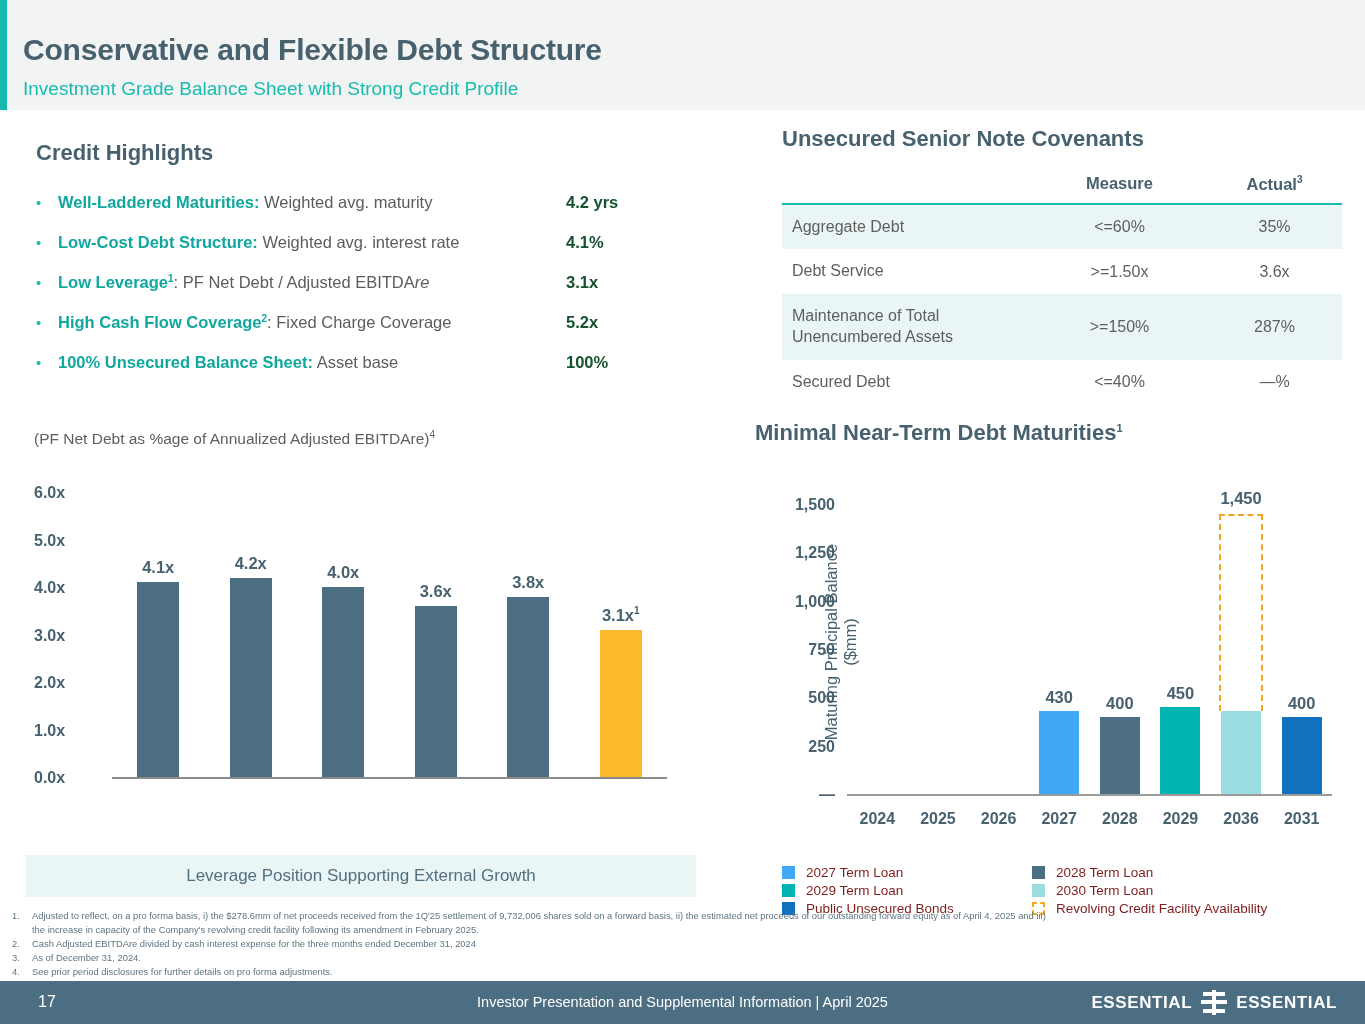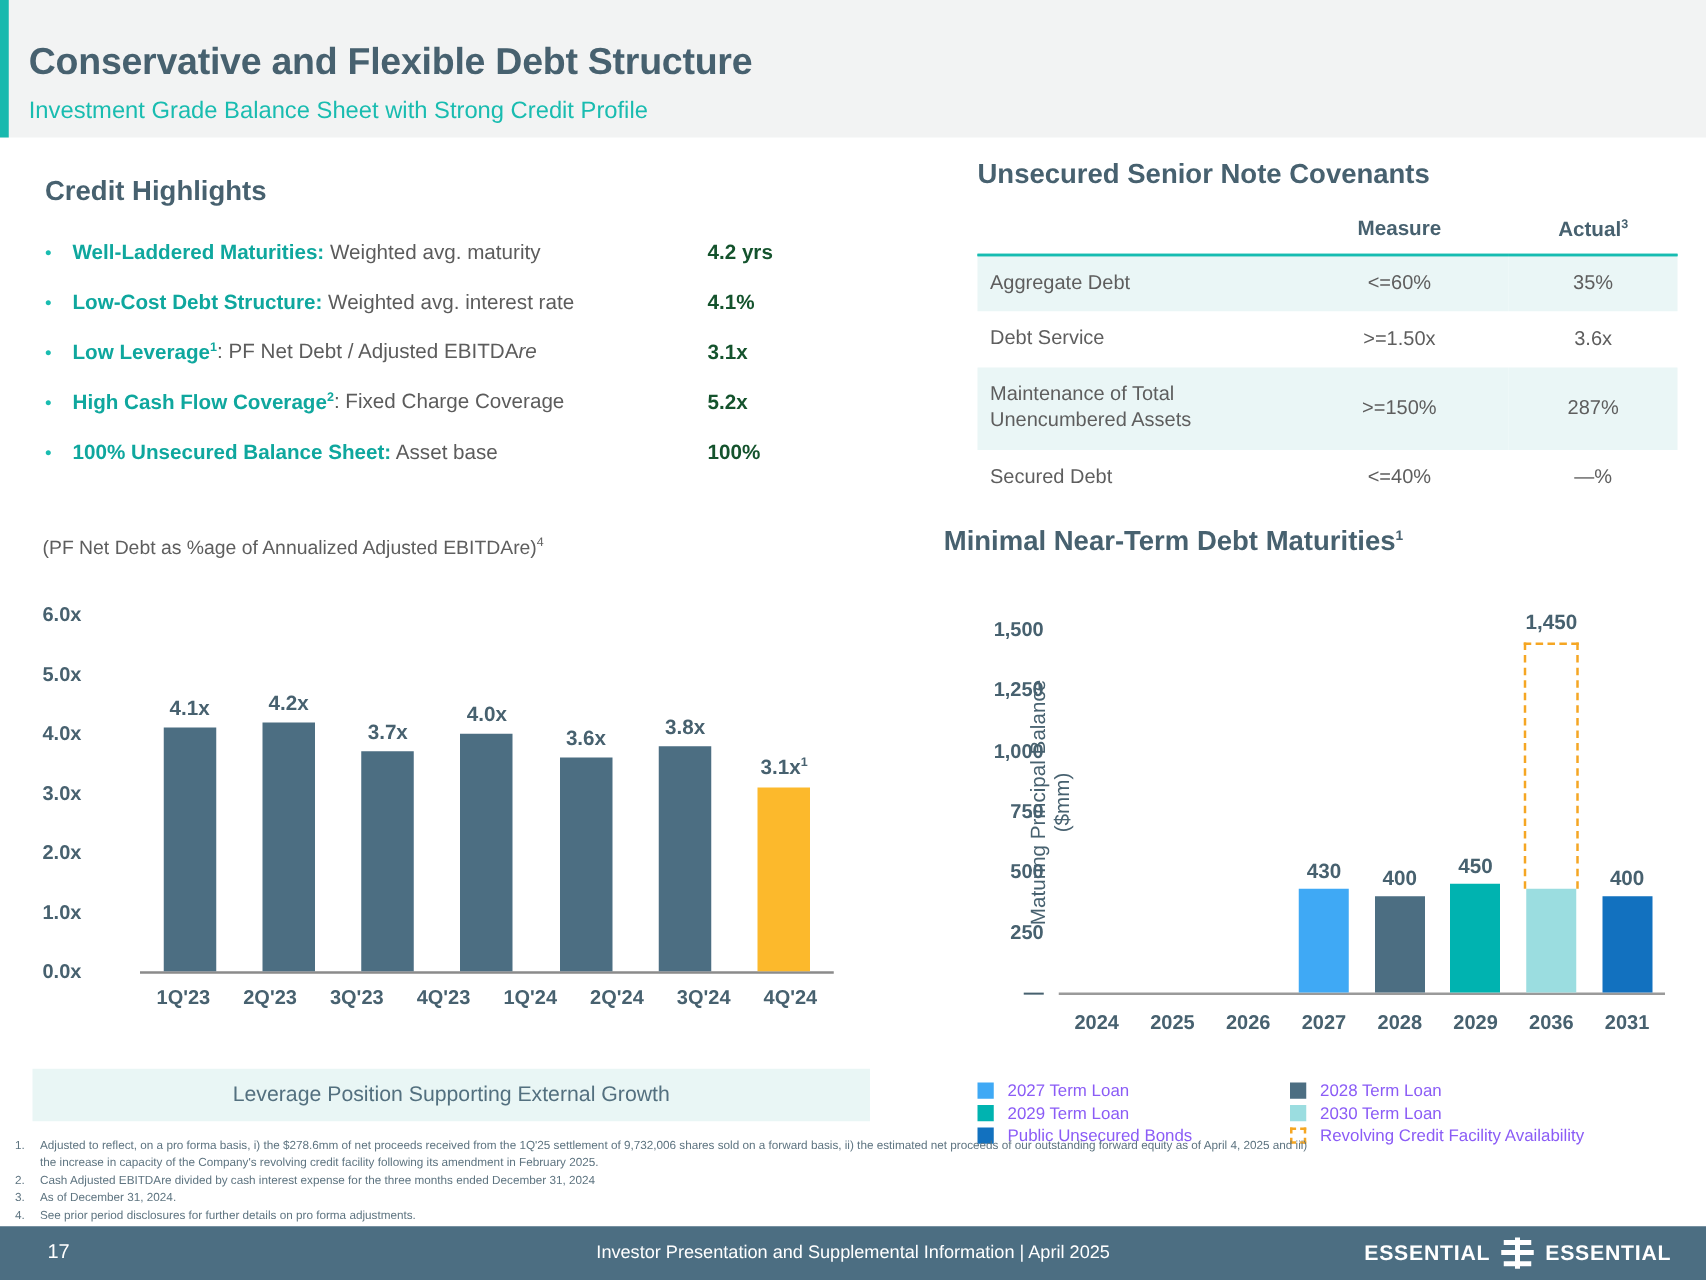--- a/index.html
+++ b/index.html
@@ -131,21 +131,21 @@
   .mt-ghostlab{
     position:absolute;font-size:16.5px;font-weight:bold;color:#47616f;white-space:nowrap;
   }
   .mt-xlabels{position:absolute;left:92px;bottom:20px;width:485px;display:flex;}
   .mt-xlab{flex:1 1 0;text-align:center;font-size:16px;font-weight:bold;color:#47616f;}
   
   .mt-legend{
     position:absolute;left:782px;top:864px;width:500px;
     display:grid;grid-template-columns:250px 250px;row-gap:2px;
   }
-  .lg-item{display:flex;align-items:center;font-size:13.5px;color:#8b5cf6;height:16px;}
+  .lg-item{display:flex;align-items:center;font-size:13.5px;color:#7f1d1d;height:16px;}
   .lg-sw{width:13px;height:13px;margin-right:11px;flex:0 0 13px;}
   .lg-sw.dash{background:transparent;border:2px dashed #f5a623;box-sizing:border-box;}
   
   #footnotes{
     position:absolute;left:8px;top:909px;width:1300px;
     font-size:9.4px;color:#5e7480;line-height:1.48;
   }
   .fn-row{display:flex;}
   .fn-num{width:20px;flex:0 0 20px;padding-left:4px;}
   .fn-txt{flex:1 1 auto;}
@@ -267,49 +267,35 @@
     <div class="lv-bars" id="lv-bars">
         <div class="lv-col">
           <div class="lv-lab">4.1x</div>
           <div class="lv-bar" style="background: rgb(76, 110, 130); height: 194.75px;"></div>
         </div>
         <div class="lv-col">
           <div class="lv-lab">4.2x</div>
           <div class="lv-bar" style="background: rgb(76, 110, 130); height: 199.5px;"></div>
         </div>
         <div class="lv-col">
-          <div class="lv-lab">3.7x</div>
-          <div class="lv-bar" style="background: rgb(76, 110, 130); height: 175.75px;"></div>
-        </div>
-        <div class="lv-col">
           <div class="lv-lab">4.0x</div>
           <div class="lv-bar" style="background: rgb(76, 110, 130); height: 190px;"></div>
         </div>
         <div class="lv-col">
           <div class="lv-lab">3.6x</div>
           <div class="lv-bar" style="background: rgb(76, 110, 130); height: 171px;"></div>
         </div>
         <div class="lv-col">
           <div class="lv-lab">3.8x</div>
           <div class="lv-bar" style="background: rgb(76, 110, 130); height: 180.5px;"></div>
         </div>
         <div class="lv-col">
           <div class="lv-lab">3.1x<sup>1</sup></div>
           <div class="lv-bar hl" style="background: rgb(252, 185, 44); height: 147.25px;"></div>
         </div>
-      </div>
-    <div class="lv-xlabels" id="lv-xlabels">
-        <div class="lv-xlab">1Q'23</div>
-        <div class="lv-xlab">2Q'23</div>
-        <div class="lv-xlab">3Q'23</div>
-        <div class="lv-xlab">4Q'23</div>
-        <div class="lv-xlab">1Q'24</div>
-        <div class="lv-xlab">2Q'24</div>
-        <div class="lv-xlab">3Q'24</div>
-        <div class="lv-xlab">4Q'24</div>
       </div>
   </div>
 </div>
 <div class="lv-banner">Leverage Position Supporting External Growth</div>
 
 <div id="maturities">
   <div class="mt-title"><span id="mt-title-txt">Minimal Near-Term Debt Maturities</span><sup id="mt-title-sup">1</sup></div>
   <div class="mt-plot">
     <div class="mt-ylabel">Maturing Principal Balance ($mm)</div>
     <div id="mt-yticks">

